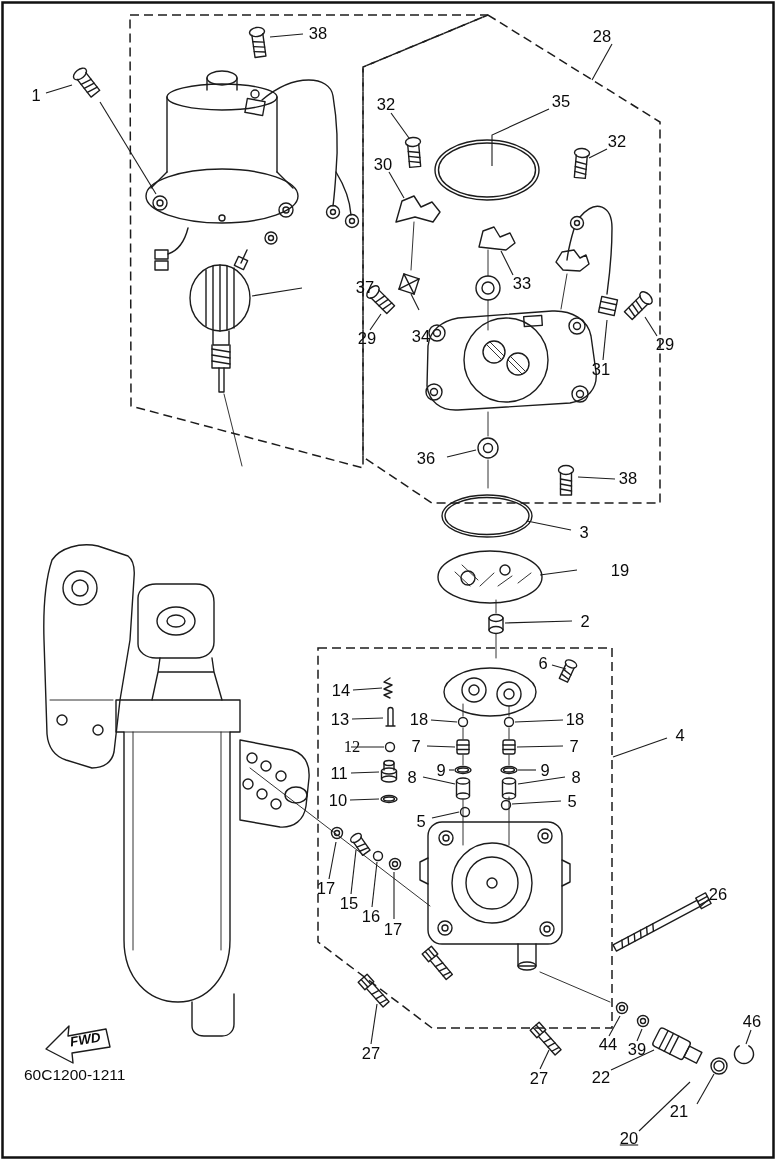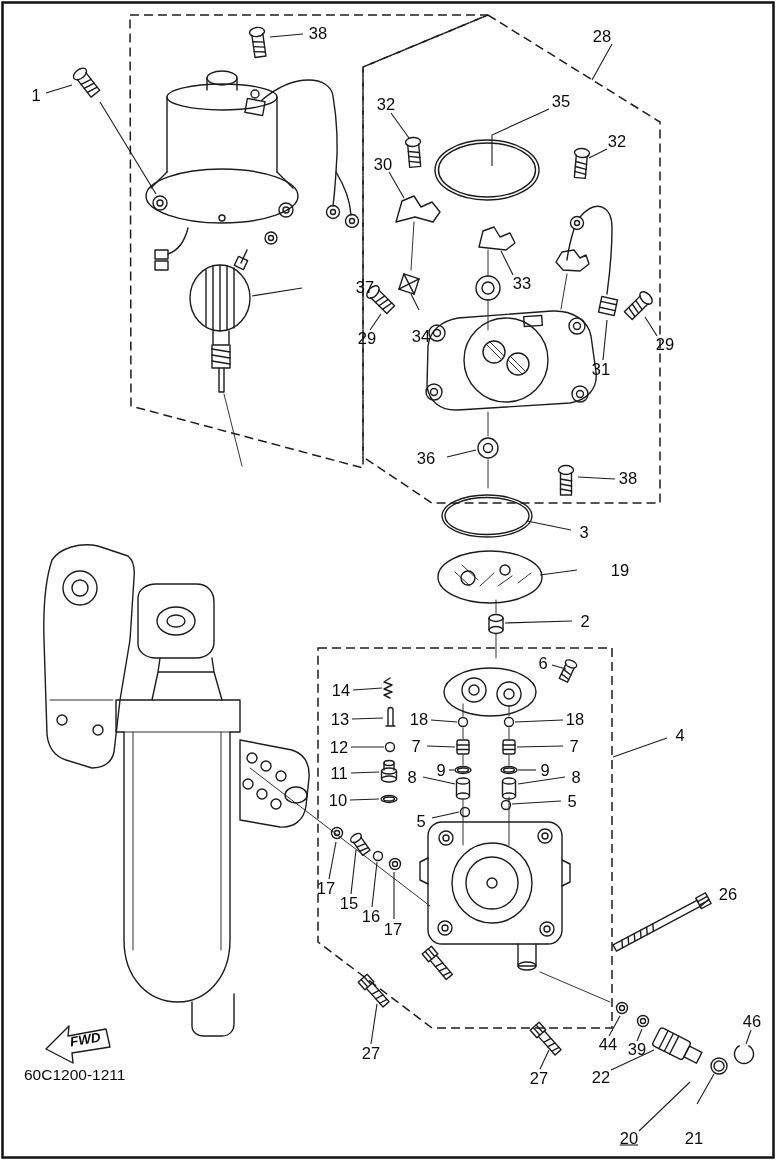--- a/index.html
+++ b/index.html
@@ -406,43 +406,43 @@
       <span class="callout" style="left: 317px; top: 287px; margin-left: 48px;">37</span>
       <span class="callout" style="left: 426px; top: 458px;">36</span>
       <span class="callout" style="left: 628px; top: 478px;">38</span>
       <span class="callout" style="left: 584px; top: 532px;">3</span>
       <span class="callout" style="left: 620px; top: 570px;">19</span>
       <span class="callout" style="left: 585px; top: 621px;">2</span>
       <span class="callout" style="left: 543px; top: 663px;">6</span>
       <span class="callout" style="left: 680px; top: 735px;">4</span>
       <span class="callout" style="left: 341px; top: 690px;">14</span>
       <span class="callout" style="left: 340px; top: 719px;">13</span>
-      <span class="callout" style="left: 339px; top: 747px;">12</span>
+      <span class="callout" style="left: 352px; top: 747px; font-family: Liberation Serif, serif;">12</span>
       <span class="callout" style="left: 339px; top: 773px;">11</span>
       <span class="callout" style="left: 338px; top: 800px;">10</span>
       <span class="callout" style="left: 419px; top: 719px;">18</span>
       <span class="callout" style="left: 575px; top: 719px;">18</span>
       <span class="callout" style="left: 416px; top: 746px;">7</span>
       <span class="callout" style="left: 574px; top: 746px;">7</span>
       <span class="callout" style="left: 441px; top: 770px;">9</span>
       <span class="callout" style="left: 545px; top: 770px;">9</span>
       <span class="callout" style="left: 412px; top: 777px;">8</span>
       <span class="callout" style="left: 576px; top: 777px;">8</span>
       <span class="callout" style="left: 421px; top: 821px;">5</span>
       <span class="callout" style="left: 572px; top: 801px;">5</span>
       <span class="callout" style="left: 326px; top: 888px;">17</span>
       <span class="callout" style="left: 349px; top: 903px;">15</span>
       <span class="callout" style="left: 371px; top: 916px;">16</span>
       <span class="callout" style="left: 393px; top: 929px;">17</span>
-      <span class="callout" style="left: 718px; top: 894px; margin-left: 10px;">26</span>
+      <span class="callout" style="left: 718px; top: 894px;">26</span>
       <span class="callout" style="left: 371px; top: 1053px;">27</span>
       <span class="callout" style="left: 539px; top: 1078px;">27</span>
       <span class="callout" style="left: 608px; top: 1044px;">44</span>
       <span class="callout" style="left: 637px; top: 1049px;">39</span>
       <span class="callout" style="left: 601px; top: 1077px;">22</span>
       <span class="callout" style="left: 629px; top: 1138px; text-decoration: underline;">20</span>
-      <span class="callout" style="left: 694px; top: 1111px; margin-top: 27px;">21</span>
+      <span class="callout" style="left: 679px; top: 1111px;">21</span>
       <span class="callout" style="left: 752px; top: 1021px;">46</span>
     </div>
 
 <div class="diagram-code">60C1200-1211</div>
 
 </div>
 
 </body></html>

